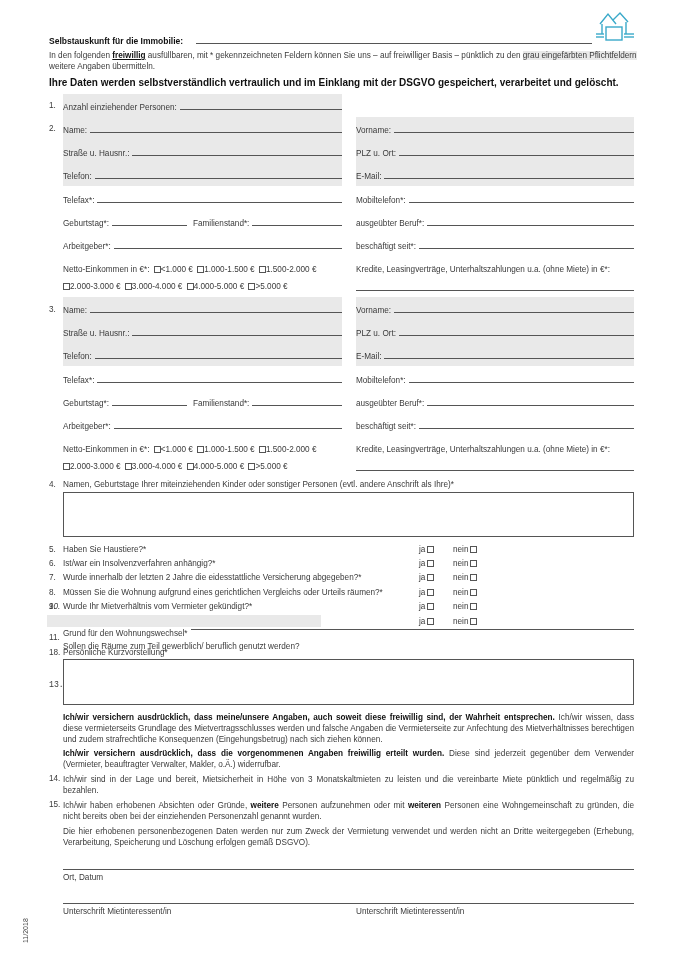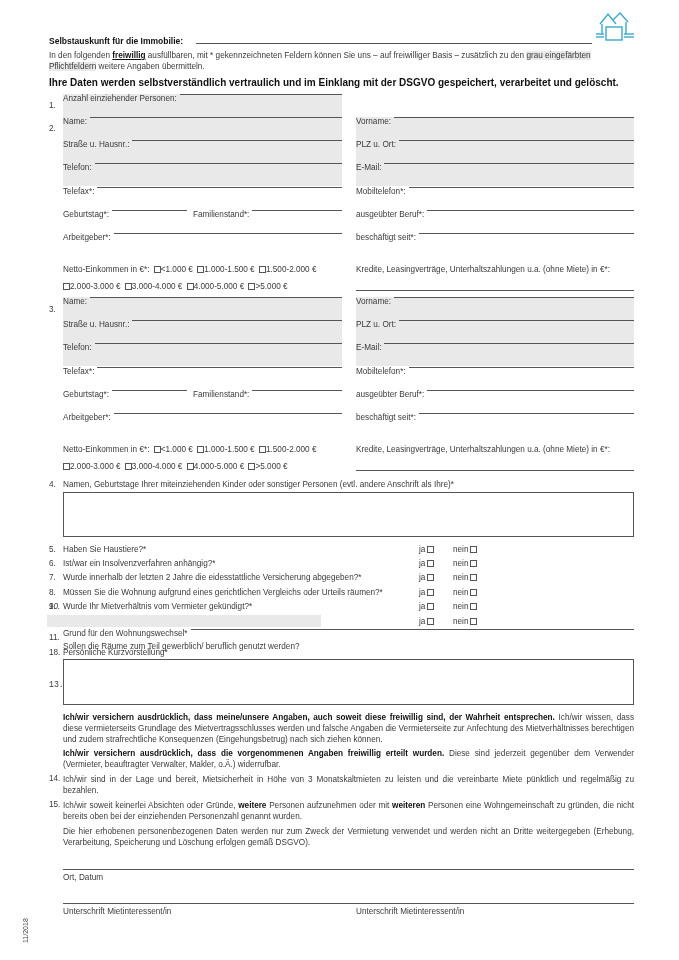--- a/index.html
+++ b/index.html
@@ -21,21 +21,21 @@
 
   
   .hdr-title { left: 49px; top: 36px; font-weight: bold; font-size: 8.5px; color: #111; }
   .hdr-line { left: 196px; top: 43px; width: 396px; border-bottom: 1px solid #555; }
   .intro { left: 49px; top: 50px; width: 590px; line-height: 11px; }
   .intro u { font-weight: bold; color: #111; }
   .intro .hl { background: #e9e9e9; }
   .privacy { left: 49px; top: 77px; font-weight: bold; font-size: 10px; color: #111; }
 
   .num { left: 49px; width: 14px; }
-  .row { display: flex; height: 23px; padding-bottom: 5px; }
+  .row { display: flex; align-items: flex-end; height: 23px; padding-bottom: 5px; }
   .row .lbl { white-space: nowrap; margin-right: 3px; }
   .row .fill { flex: 1; border-bottom: 1px solid #555; height: 1px; margin-bottom: 2px; }
   .fixed { flex: none; border-bottom: 1px solid #555; height: 1px; margin-bottom: 2px; }
 
   .col-l { left: 63px; width: 279px; }
   .col-r { left: 356px; width: 278px; }
 
   .txt { white-space: nowrap; }
 
   .box { border: 1px solid #555; background: #fff; }
@@ -62,21 +62,21 @@
     <line x1="2" y1="24" x2="10" y2="24"></line>
     <line x1="2" y1="27" x2="10" y2="27"></line>
     <line x1="30" y1="24" x2="40" y2="24"></line>
     <line x1="30" y1="27" x2="40" y2="27"></line>
   </svg>
 </div>
 
 <div class="abs hdr-title">Selbstauskunft für die Immobilie:</div>
 <div class="abs hdr-line"></div>
 <div class="abs intro">
-  <span>In den folgenden </span><u>freiwillig</u><span> ausfüllbaren, mit * gekennzeichneten Feldern können Sie uns – auf freiwilliger Basis – zusätzlich zu den </span><span class="hl">grau eingefärbten Pflichtfeldern</span><span> weitere Angaben übermitteln.</span>
+  <span>In den folgenden </span><u>freiwillig</u><span> ausfüllbaren, mit * gekennzeichneten Feldern können Sie uns – auf freiwilliger Basis – pünktlich zu den </span><span class="hl">grau eingefärbten Pflichtfeldern</span><span> weitere Angaben übermitteln.</span>
 </div>
 <div class="abs privacy">Ihre Daten werden selbstverständlich vertraulich und im Einklang mit der DSGVO gespeichert, verarbeitet und gelöscht.</div>
 
 <div class="abs gray" style="left:63px; top:94px; width:279px; height:23px;"></div>
 <div class="abs num" style="top:101px;">1.</div>
 <div class="abs col-l row" style="top:94px;">
   <span class="lbl">Anzahl einziehender Personen:</span>
   <span class="fill"></span>
 </div>
 
@@ -278,21 +278,21 @@
 </div>
 <div class="abs para" style="top:748px;">
   <span class="b">Ich/wir versichern ausdrücklich, dass die vorgenommenen Angaben freiwillig erteilt wurden.</span><span> Diese sind jederzeit gegenüber dem Verwender (Vermieter, beauftragter Verwalter, Makler, o.Ä.) widerrufbar.</span>
 </div>
 
 <div class="abs para-num" style="top:774px;">14.</div>
 <div class="abs para" style="top:774px;">Ich/wir sind in der Lage und bereit, Mietsicherheit in Höhe von 3 Monatskaltmieten zu leisten und die vereinbarte Miete pünktlich und regelmäßig zu bezahlen.</div>
 
 <div class="abs para-num" style="top:800px;">15.</div>
 <div class="abs para" style="top:800px;">
-  <span>Ich/wir soweit keinerlei Absichten oder Gründe, </span><span class="b">weitere</span><span> Personen aufzunehmen oder mit </span><span class="b">weiteren</span><span> Personen eine Wohngemeinschaft zu gründen, die nicht bereits oben bei der einziehenden Personenzahl genannt wurden.</span>
+  <span>Ich/wir haben erhobenen Absichten oder Gründe, </span><span class="b">weitere</span><span> Personen aufzunehmen oder mit </span><span class="b">weiteren</span><span> Personen eine Wohngemeinschaft zu gründen, die nicht bereits oben bei der einziehenden Personenzahl genannt wurden.</span>
 </div>
 <div class="abs para" style="top:826px;">Die hier erhobenen personenbezogenen Daten werden nur zum Zweck der Vermietung verwendet und werden nicht an Dritte weitergegeben (Erhebung, Verarbeitung, Speicherung und Löschung erfolgen gemäß DSGVO).</div>
 
 <div class="abs sig-line" style="top:869px;"></div>
 <div class="abs txt" style="left:63px; top:873px;">Ort, Datum</div>
 <div class="abs sig-line" style="top:903px;"></div>
 <div class="abs txt" style="left:63px; top:907px;">Unterschrift Mietinteressent/in</div>
 <div class="abs txt" style="left:356px; top:907px;">Unterschrift Mietinteressent/in</div>
 
 <div class="abs version" style="top:943px;">11/2018</div>

